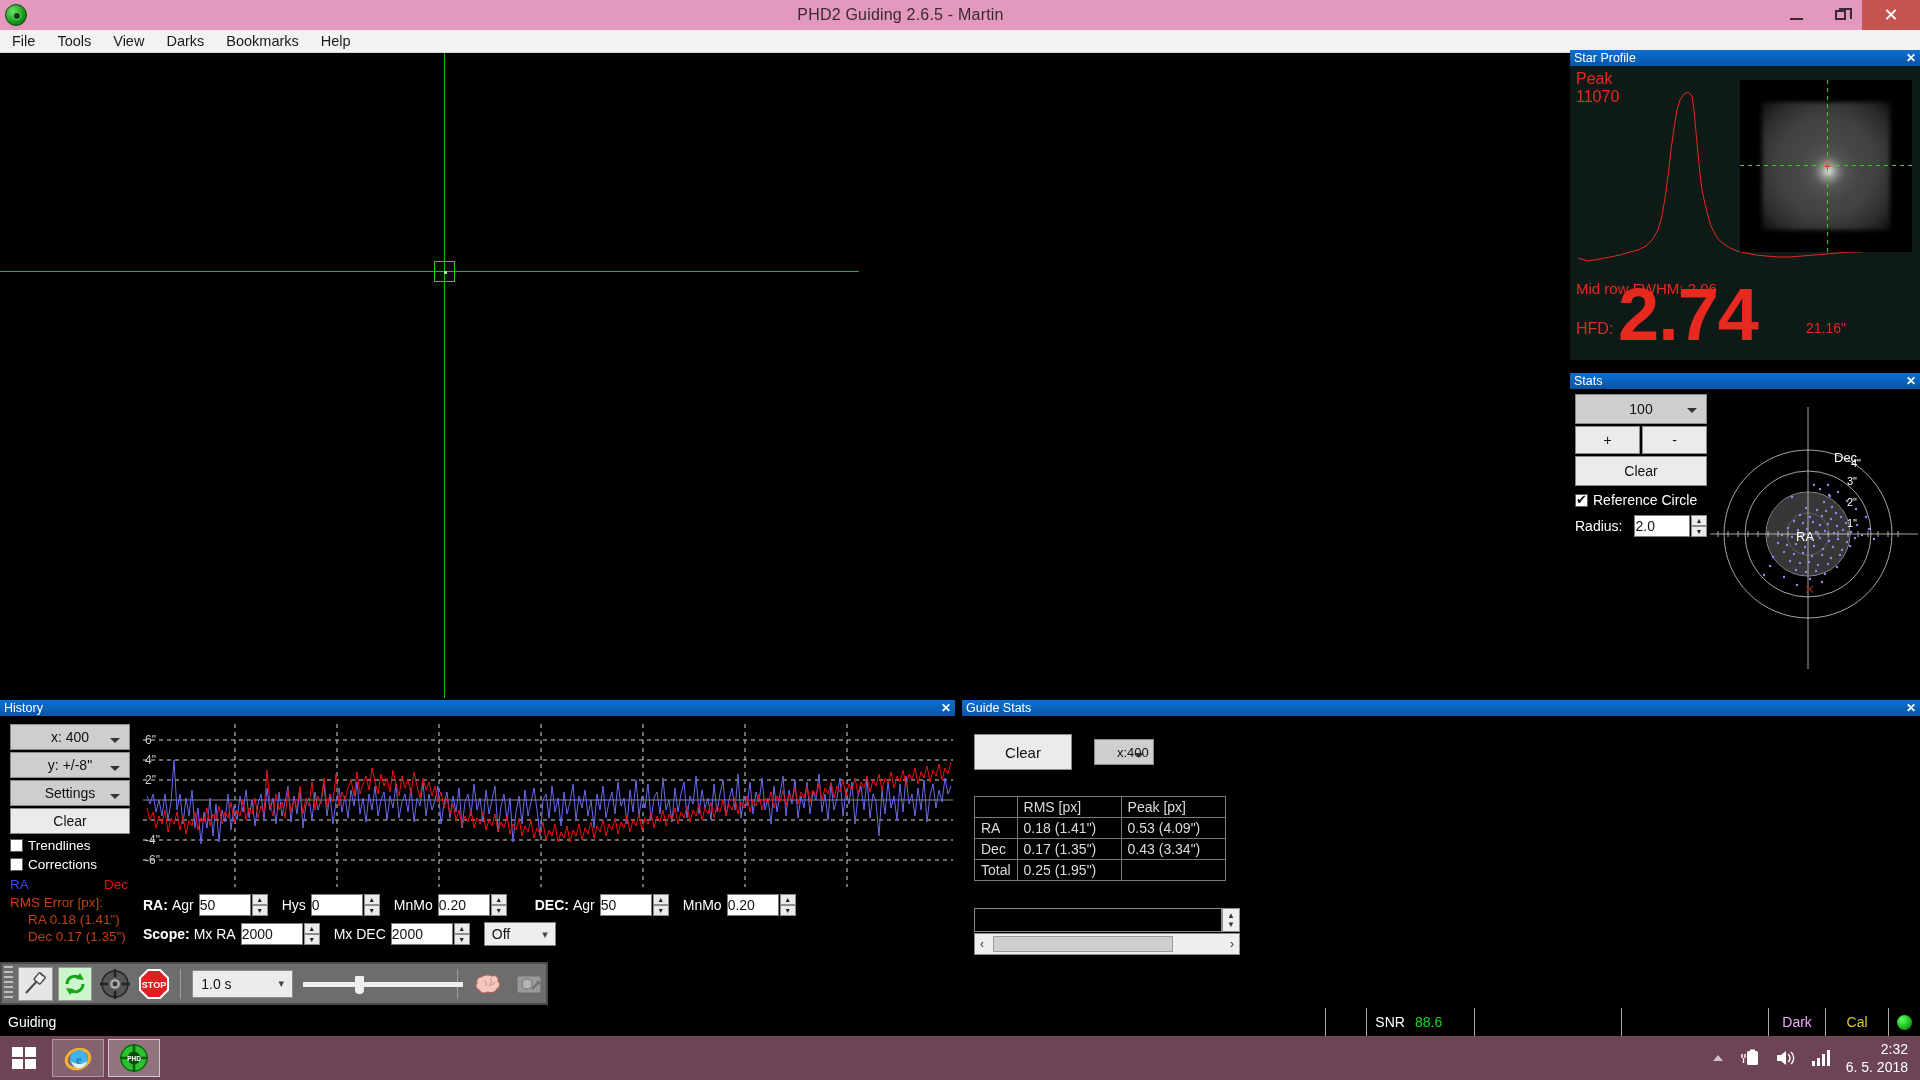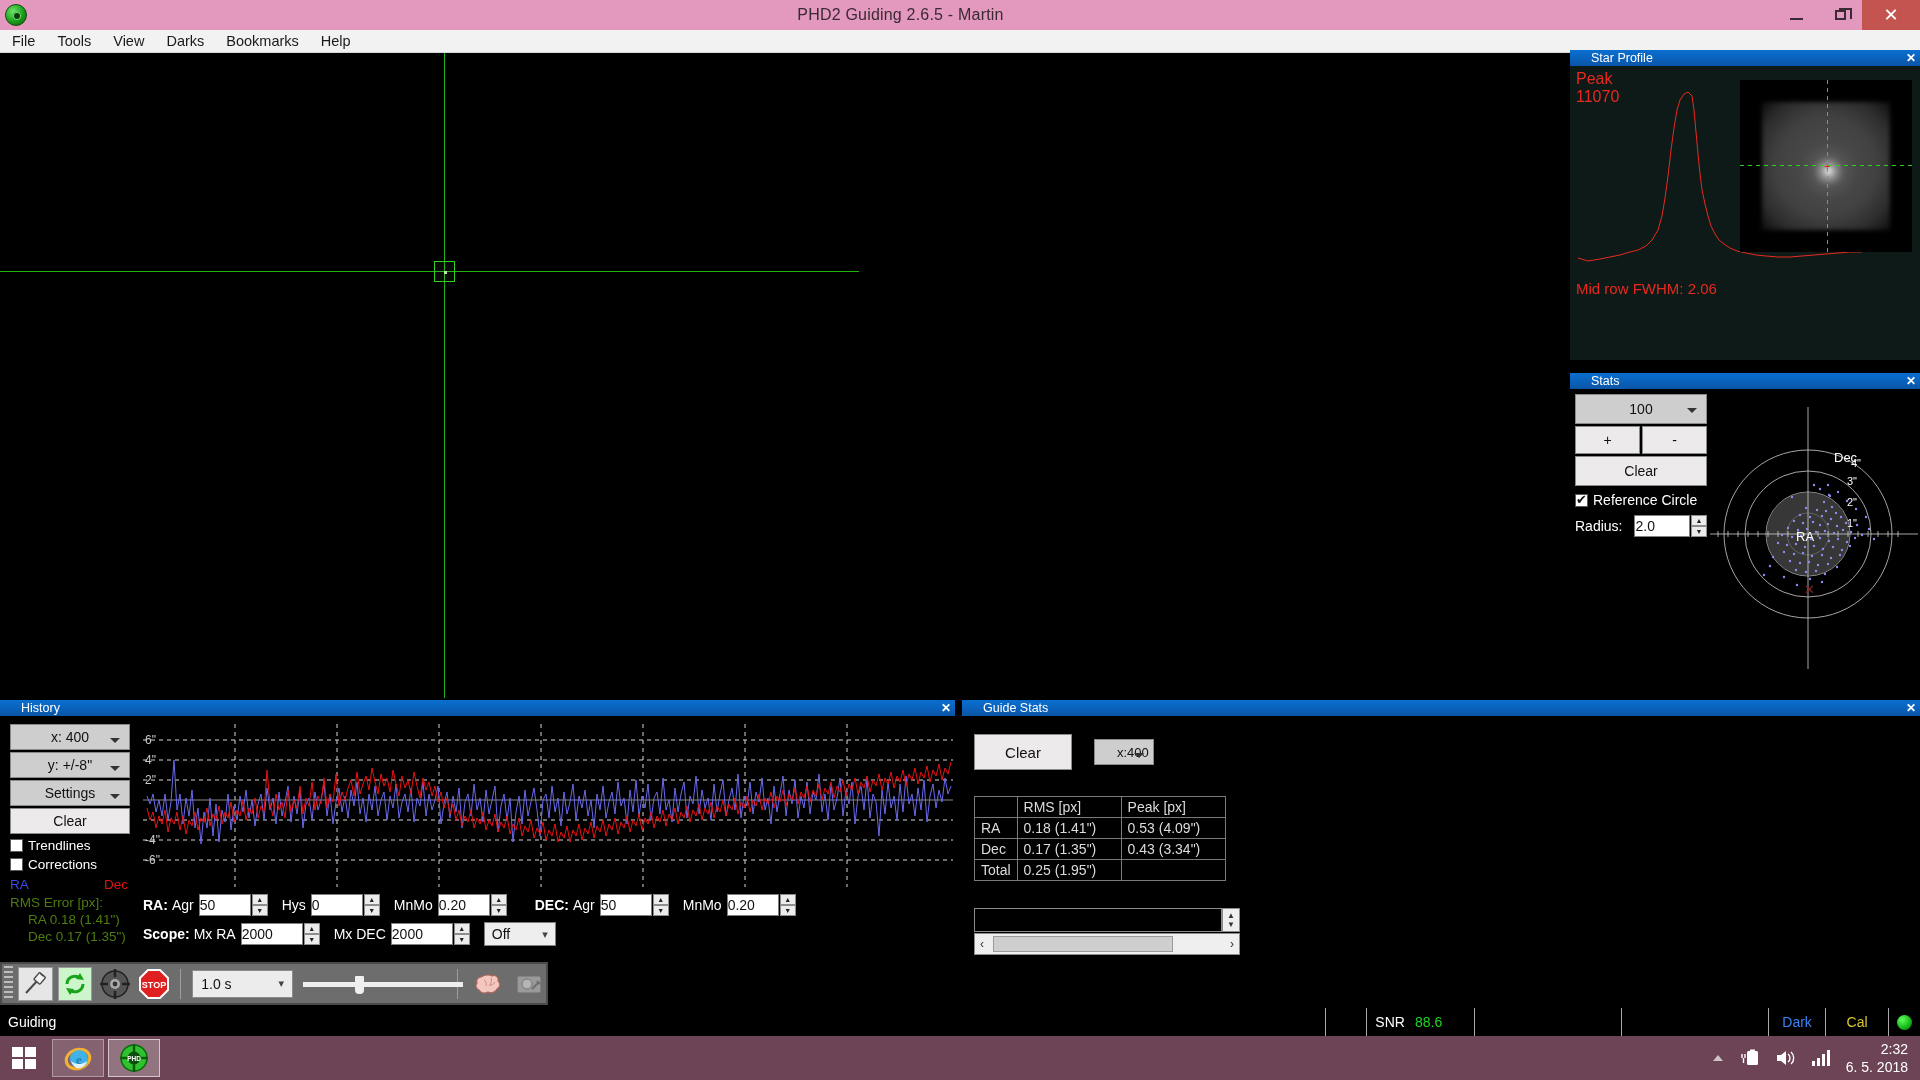--- a/index.html
+++ b/index.html
@@ -60,21 +60,21 @@
     border:1px solid #2fd11d; background:rgba(255,255,255,0.035);
   }
   .selbox:after{
     content:""; position:absolute; left:9px; top:9px; width:3px;height:3px;background:#bfe8b0;
   }
 
   
   .panel{ position:absolute; background:#000; }
   .panel-title{
     height:16px; background:linear-gradient(to bottom,#0a6fd0 0%,#0a64bf 45%,#0a55a6 100%);
-    color:#fff; font-size:12.5px; line-height:16px; padding-left:21px;
+    color:#fff; font-size:12.5px; line-height:16px; padding-left:4px;
     display:flex; align-items:center; justify-content:space-between;
   }
   .panel-title .x{ color:#fff; font-size:12px; padding-right:4px; font-weight:bold; }
 
   
   .starprofile{ left:1570px; top:50px; width:350px; height:310px; }
   .sp-body{ position:relative; height:294px; background:#0d1a17; color:#e8291f; }
   .sp-peak{ position:absolute; left:6px; top:4px; font-size:16px; line-height:18px; color:#e8291f; }
   .sp-graph{ position:absolute; left:4px; top:14px; width:290px; height:190px; }
   .sp-thumb{
@@ -142,21 +142,21 @@
   
   .history{ left:0px; top:700px; width:955px; height:258px; }
   .hs-body{ position:relative; height:242px; background:#000; }
   .hs-left{ position:absolute; left:10px; top:8px; width:120px; }
   .hs-left .cbox{ height:26px; margin-bottom:2px; }
   .hs-left .btn-clear{ height:26px; margin-top:0; }
   .hs-chk{ display:flex;align-items:center;margin-top:4px;color:#fff;font-size:13.5px;}
   .hs-legend{ margin-top:5px; display:flex; width:118px; justify-content:space-between; font-size:13.5px;}
   .hs-legend .ra{ color:#3b49f0; }
   .hs-legend .dec{ color:#e01313; }
-  .hs-rms{ color:#4d7c0f; font-size:13.5px; margin-top:2px; line-height:17px; }
+  .hs-rms{ color:#c2410c; font-size:13.5px; margin-top:2px; line-height:17px; }
   .hs-rms .ind{ padding-left:18px; }
   .hs-graph{
     position:absolute; left:143px; top:8px; width:810px; height:163px;
     background:#000; overflow:hidden;
   }
   .hs-ctrls{ position:absolute; left:143px; top:178px; right:4px; color:#fff; }
   .ctl-row{ display:flex; align-items:center; margin-bottom:6px; font-size:14px; }
   .ctl-row .strong{ font-weight:bold; margin-right:4px; }
   .ctl-row .lab{ margin-right:5px; }
   .ctl-row .numfield{ width:52px; }
@@ -216,21 +216,21 @@
   .tb-slider .thumb{ position:absolute; left:52px; top:7px; width:9px; height:18px; background:#efefef; border-radius:1px 1px 4px 4px;}
 
   
   .statusbar{
     position:absolute; left:0; top:1008px; width:1920px; height:28px;
     background:#000; color:#fff; font-size:14px; display:flex; align-items:center;
   }
   .sb-cell{ height:28px; display:flex; align-items:center; padding:0 8px; border-right:1px solid #aaa; }
   .sb-first{ border-right:1px solid #aaa; }
   .sb-snr .v{ color:#21d421; margin-left:10px; }
-  .sb-dark{ color:#3b82f6; }
+  .sb-dark{ color:#f0abfc; }
   .sb-cal{ color:#d7c733; }
   .sb-led{ width:15px;height:15px;border-radius:50%;background:radial-gradient(circle at 35% 32%,#5dff5d,#16b416 60%,#0a6e0a);}
 
   
   .taskbar{
     position:absolute; left:0; top:1036px; width:1920px; height:44px;
     background:#6d4455; display:flex; align-items:center;
   }
   .tk-start{ width:48px;height:44px;display:flex;align-items:center;justify-content:center; }
   .tk-item{
@@ -293,20 +293,25 @@
 
       <div class="sp-thumb">
         <div class="blob"></div>
         <div class="cx-v"></div>
         <div class="cx-h"></div>
         <div class="redx">+</div>
       </div>
 
       <div class="sp-fwhm">Mid row FWHM: 2.06</div>
 
+      <div class="sp-hfd-row">
+        <div class="sp-hfd-lbl">HFD:</div>
+        <div class="sp-hfd-val">2.74</div>
+        <div class="sp-hfd-arc">21.16"</div>
+      </div>
     </div>
   </div>
 
   <div class="panel targetpanel">
     <div class="panel-title">
       <span>Stats</span>
       <span class="x">✕</span>
     </div>
     <div class="tg-body">
       <div class="tg-left">

